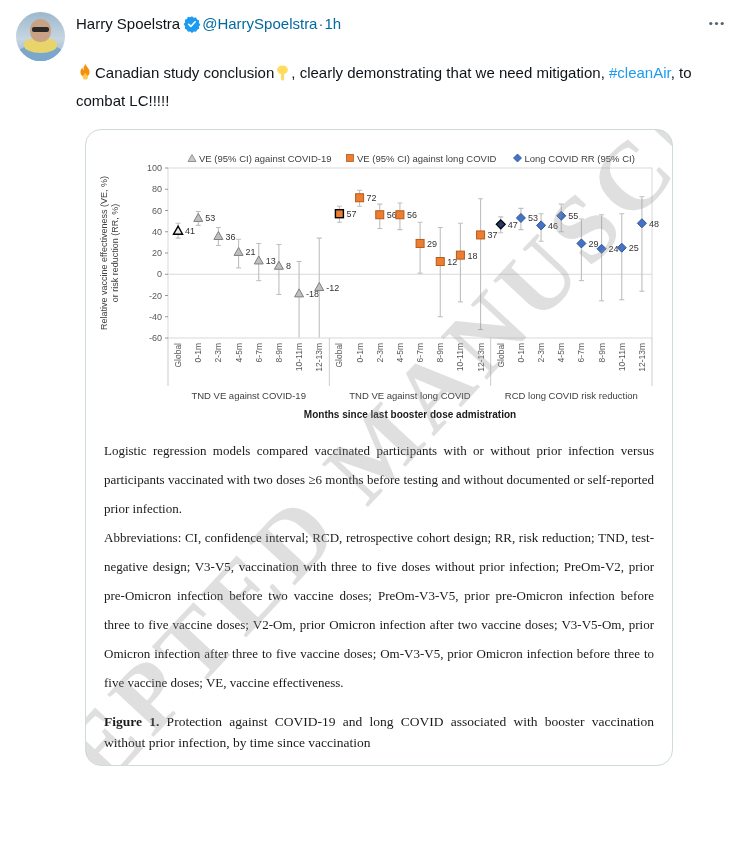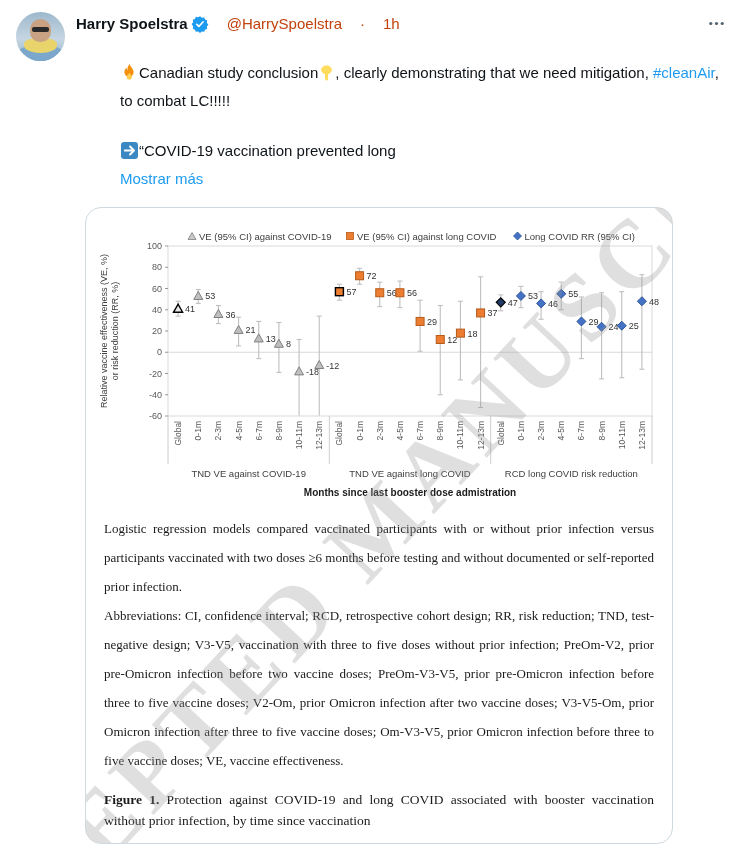--- a/index.html
+++ b/index.html
@@ -9,26 +9,26 @@
   .row { display:flex; }
   
   .avatar { width:49px; height:49px; border-radius:50%; overflow:hidden; position:relative;
     background:linear-gradient(180deg,#9db8cc 0%,#c6d6e2 55%,#8fb2cc 100%); flex:0 0 49px; cursor:pointer;}
   .shoulders { position:absolute; left:2px; top:33px; width:45px; height:18px; background:#7ba7cc; border-radius:45% 45% 0 0; }
   .scarf { position:absolute; left:8px; top:26px; width:33px; height:15px; background:#e8d46a; border-radius:40% 40% 50% 50%; }
   .head { position:absolute; left:14px; top:7px; width:21px; height:23px; background:#c9a183; border-radius:50% 50% 46% 46%; }
   .sunglasses { position:absolute; left:16px; top:15px; width:17px; height:5px; background:#2a2a2a; border-radius:2px; }
   .main { flex:1; margin-left:11px; min-width:0; }
   .head-row { display:flex; align-items:center; font-size:15px; line-height:20px; }
-  .name { font-weight:bold;text-align:right; }
+  .name { font-weight:normal;text-align:right; }
   .badge { margin-left:3px; display:inline-flex; }
-  .meta { color:#c2410c; margin-left:18px; white-space:pre; }
+  .meta { color:#0369a1; margin-left:1px; white-space:pre; }
   .more { margin-left:auto; color:#536471; cursor:pointer; padding:2px 4px; }
   .text { font-size:15px; line-height:25px; margin-top:3px; }
-  .para { margin-top:25px;margin-left:44px; }
+  .para { margin-top:25px; }
   .link { color:#1d9bf0; text-decoration:none; cursor:pointer; }
   .show-more { color:#1d9bf0; font-size:15px; line-height:25px; cursor:pointer; }
   .emo { display:inline-block; vertical-align:-3px; margin:0 1px; }
   
   .card { position:relative; margin:16px 0 0 9px; width:588px; border:1px solid #cfd9de; border-radius:16px;
     background:#fff; padding:14px 10px 12px 10px; overflow:hidden;
     font-family:"Liberation Serif","DejaVu Serif",serif; color:#1a1a1a; }
   .cap { font-size:13.5px; line-height:21px; text-align:justify; margin:0 8px; }
   .cap b { font-weight:bold; }
   .chart-wrap { margin-top:6px; }
@@ -83,29 +83,20 @@
           </span><span>Canadian study conclusion</span><span class="emo">
             <svg class="icon" width="15" height="17" viewBox="0 0 15 17" style="display:inline">
               <g fill="#ffdc5d">
                   <ellipse cx="7.5" cy="5.8" rx="5.4" ry="4.4"></ellipse>
                   <rect x="6" y="7.5" width="3.1" height="9" rx="1.55"></rect>
                 </g>
             </svg>
           </span><span>,  clearly demonstrating that we need mitigation, </span><a class="link">#cleanAir</a><span>, to combat LC!!!!!</span>
         </div>
 
-        <div class="para">
-          <span class="emo">
-            <svg class="icon" width="17" height="17" viewBox="0 0 17 17" style="display:inline">
-              <rect width="17" height="17" rx="3.2" fill="#3b88c3"></rect>
-              <path fill="none" stroke="#fff" stroke-width="1.9" stroke-linecap="round" stroke-linejoin="round" d="M3.8 8.5h8.4M9 4.5l4 4-4 4"></path>
-            </svg>
-          </span><span>“COVID-19 vaccination prevented long</span>
-          <div class="show-more">Mostrar más</div>
-        </div>
       </div>
 
       <div class="card">
         <div class="chart-wrap" id="chart-root"><svg width="566" height="276" viewBox="0 0 566 276" font-family="&quot;Liberation Sans&quot;,sans-serif">
               <polygon points="92,11.5 96,4.5 100,11.5" fill="#c9c9c9" stroke="#7f7f7f" stroke-width="0.8"></polygon>
               <text x="103" y="11.5" font-size="9.5" fill="#404040">VE (95% CI) against COVID-19</text>
               <rect x="250.5" y="4.5" width="7" height="7" fill="#ed7d31" stroke="#b55a19" stroke-width="0.8"></rect>
               <text x="261" y="11.5" font-size="9.5" fill="#404040">VE (95% CI) against long COVID</text>
               <path d="M421.5 4L425.5 8L421.5 12L417.5 8Z" fill="#4472c4" stroke="#2e5597" stroke-width="0.8"></path>
               <text x="428.5" y="11.5" font-size="9.5" fill="#404040">Long COVID RR (95% CI)</text>

